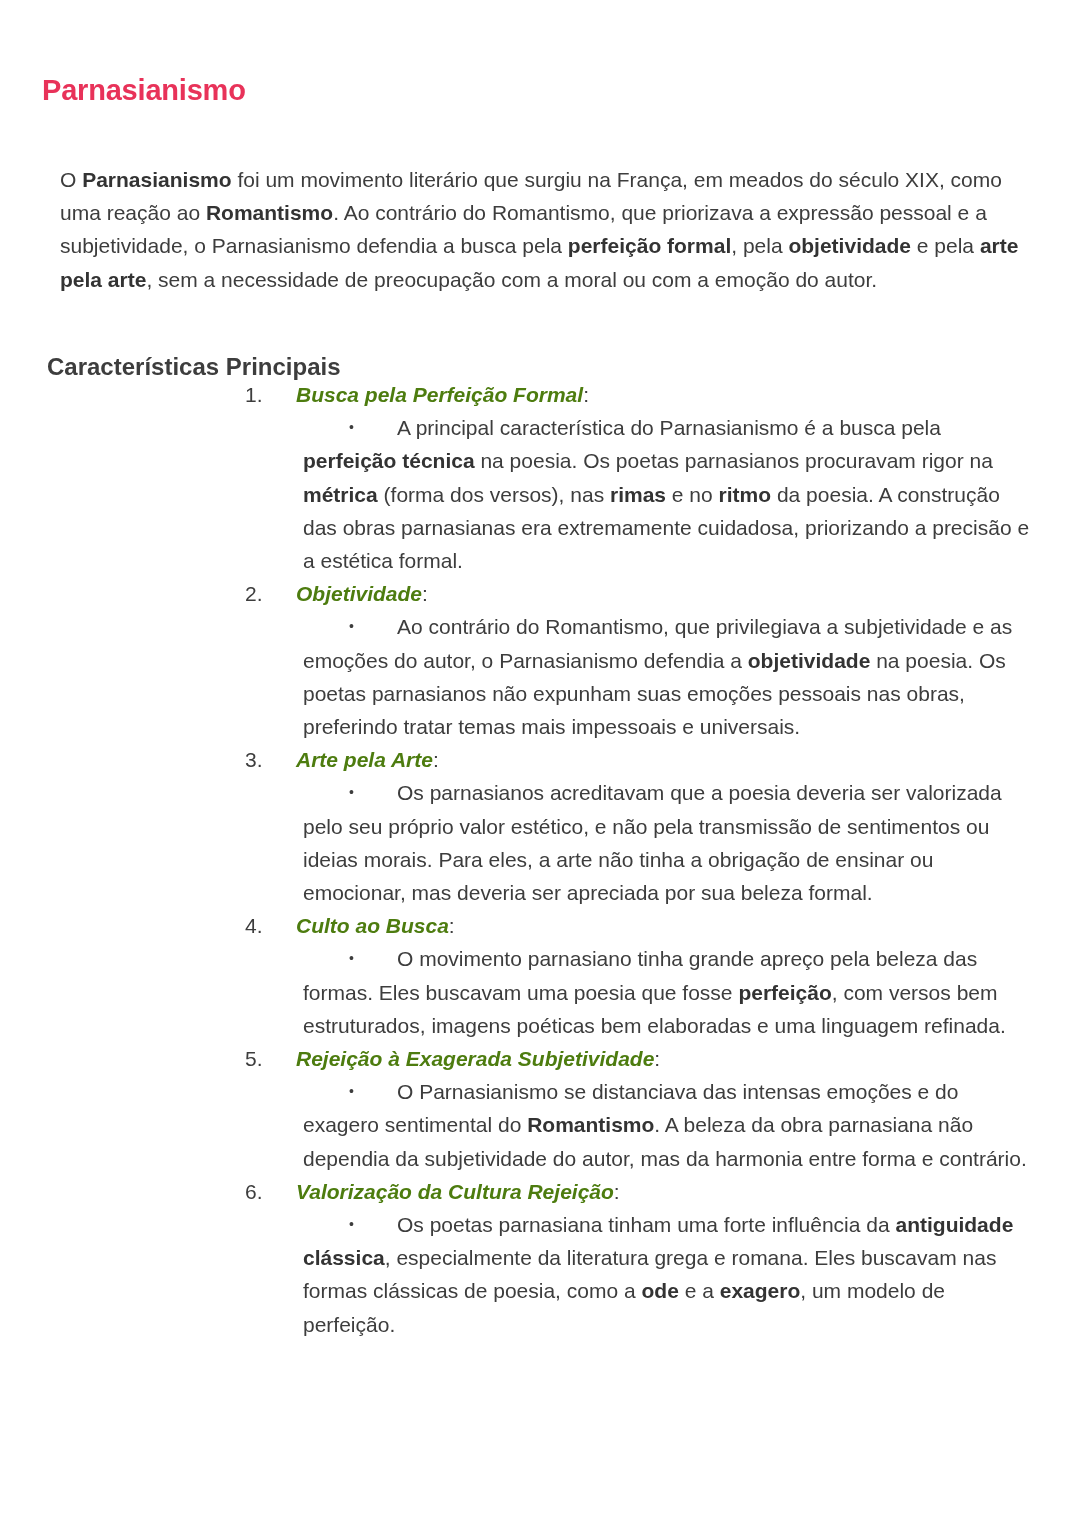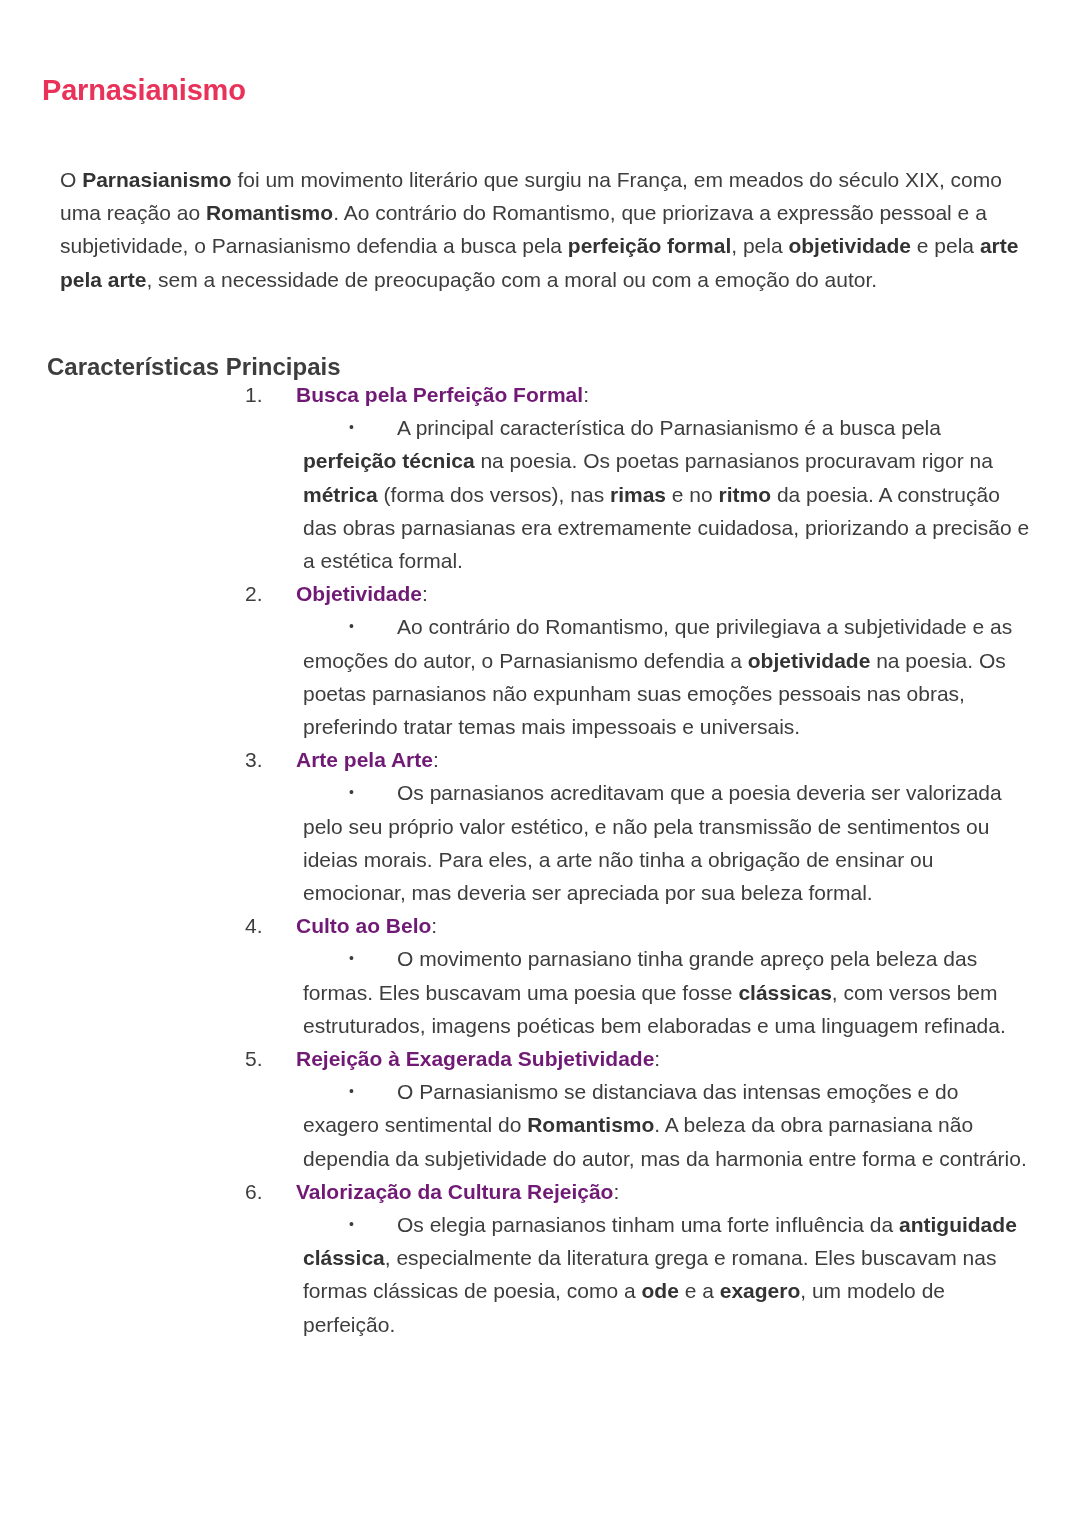--- a/index.html
+++ b/index.html
@@ -68,21 +68,21 @@
     }
     .item-num {
       position: absolute;
       left: 203px;
     }
     .item-label {
       position: absolute;
       left: 254px;
       white-space: nowrap;
     }
-    .item-label b { color: #701a75; }
+    .item-label b { color: #4d7c0f; font-style: italic; }
     .bullet-para {
       position: relative;
       margin: 0 0 0 261px;
       width: 735px;
       text-indent: 94px;
     }
     .bullet-dot {
       position: absolute;
       left: 46px;
       top: 0;
@@ -121,34 +121,34 @@
     <div class="item-head">
       <span class="item-num">3.</span>
       <span class="item-label"><b>Arte pela Arte</b><span>:</span></span>
     </div>
     <p class="bullet-para"><span class="bullet-dot">•</span><span>Os parnasianos acreditavam que a poesia deveria ser valorizada pelo seu próprio valor estético, e não pela transmissão de sentimentos ou ideias morais. Para eles, a arte não tinha a obrigação de ensinar ou emocionar, mas deveria ser apreciada por sua beleza formal.</span></p>
   </li>
 
   <li class="item">
     <div class="item-head">
       <span class="item-num">4.</span>
-      <span class="item-label"><b>Culto ao Belo</b><span>:</span></span>
+      <span class="item-label"><b>Culto ao Busca</b><span>:</span></span>
     </div>
-    <p class="bullet-para"><span class="bullet-dot">•</span><span>O movimento parnasiano tinha grande apreço pela beleza das formas. Eles buscavam uma poesia que fosse </span><b>clássicas</b><span>, com versos bem estruturados, imagens poéticas bem elaboradas e uma linguagem refinada.</span></p>
+    <p class="bullet-para"><span class="bullet-dot">•</span><span>O movimento parnasiano tinha grande apreço pela beleza das formas. Eles buscavam uma poesia que fosse </span><b>perfeição</b><span>, com versos bem estruturados, imagens poéticas bem elaboradas e uma linguagem refinada.</span></p>
   </li>
 
   <li class="item">
     <div class="item-head">
       <span class="item-num">5.</span>
       <span class="item-label"><b>Rejeição à Exagerada Subjetividade</b><span>:</span></span>
     </div>
     <p class="bullet-para"><span class="bullet-dot">•</span><span>O Parnasianismo se distanciava das intensas emoções e do exagero sentimental do </span><b>Romantismo</b><span>. A beleza da obra parnasiana não dependia da subjetividade do autor, mas da harmonia entre forma e contrário.</span></p>
   </li>
 
   <li class="item">
     <div class="item-head">
       <span class="item-num">6.</span>
       <span class="item-label"><b>Valorização da Cultura Rejeição</b><span>:</span></span>
     </div>
-    <p class="bullet-para"><span class="bullet-dot">•</span><span>Os elegia parnasianos tinham uma forte influência da </span><b>antiguidade clássica</b><span>, especialmente da literatura grega e romana. Eles buscavam nas formas clássicas de poesia, como a </span><b>ode</b><span> e a </span><b>exagero</b><span>, um modelo de perfeição.</span></p>
+    <p class="bullet-para"><span class="bullet-dot">•</span><span>Os poetas parnasiana tinham uma forte influência da </span><b>antiguidade clássica</b><span>, especialmente da literatura grega e romana. Eles buscavam nas formas clássicas de poesia, como a </span><b>ode</b><span> e a </span><b>exagero</b><span>, um modelo de perfeição.</span></p>
   </li>
 </ol>
 </div>
 
 </body></html>

